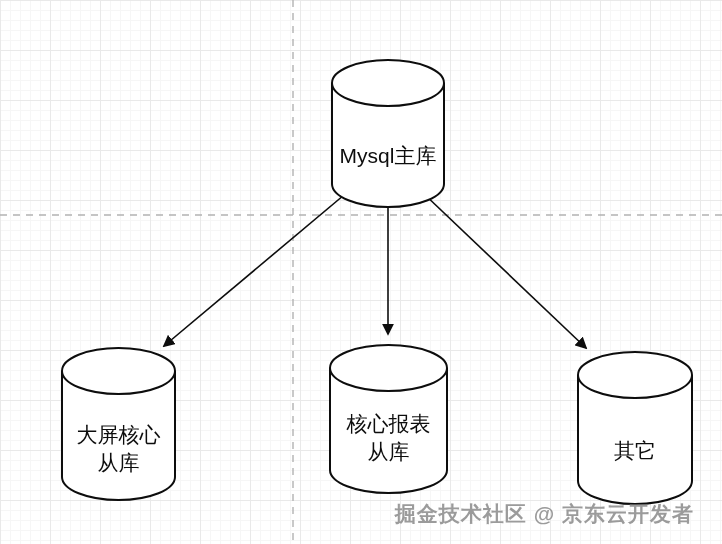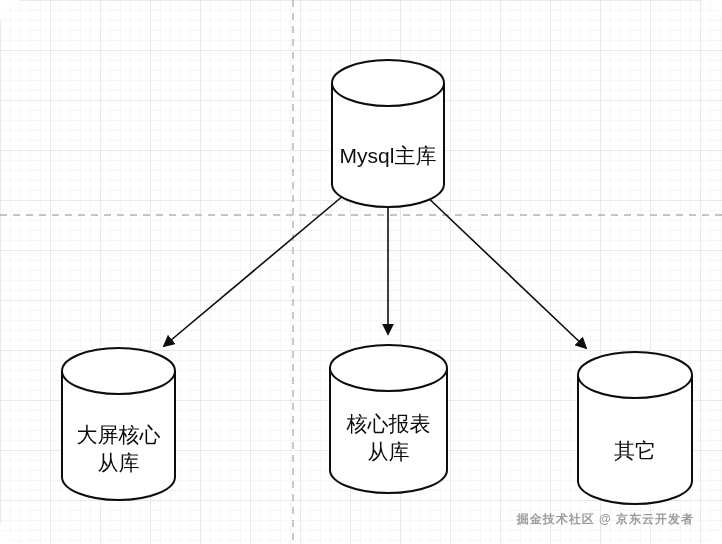--- a/index.html
+++ b/index.html
@@ -15,21 +15,20 @@
     height: 544px;
     overflow: hidden;
     background-color: #ffffff;
     
     background-image:
       linear-gradient(to right, #e9e9e9 1px, transparent 1px),
       linear-gradient(to bottom, #e9e9e9 1px, transparent 1px),
       linear-gradient(to right, #f6f6f6 1px, transparent 1px),
       linear-gradient(to bottom, #f6f6f6 1px, transparent 1px);
     background-size: 50px 50px, 50px 50px, 10px 10px, 10px 10px;
-    border-radius: 24px;
   }
 
   svg.diagram {
     position: absolute;
     inset: 0;
   }
 
   .cyl {
     fill: #ffffff;
     stroke: #0d0d0d;
@@ -53,21 +52,21 @@
     font-family: "Liberation Sans", "DejaVu Sans", sans-serif;
     font-size: 21px;
     fill: #0d0d0d;
     text-anchor: middle;
   }
 
   .watermark {
     position: absolute;
     right: 28px;
     bottom: 16px;
-    font-size: 12px;
+    font-size: 21px;
     font-weight: 600;
     letter-spacing: 1px;
     color: #9b9b9b;
     white-space: nowrap;
     user-select: none;
   }
 </style>
 </head>
 <body>
 

